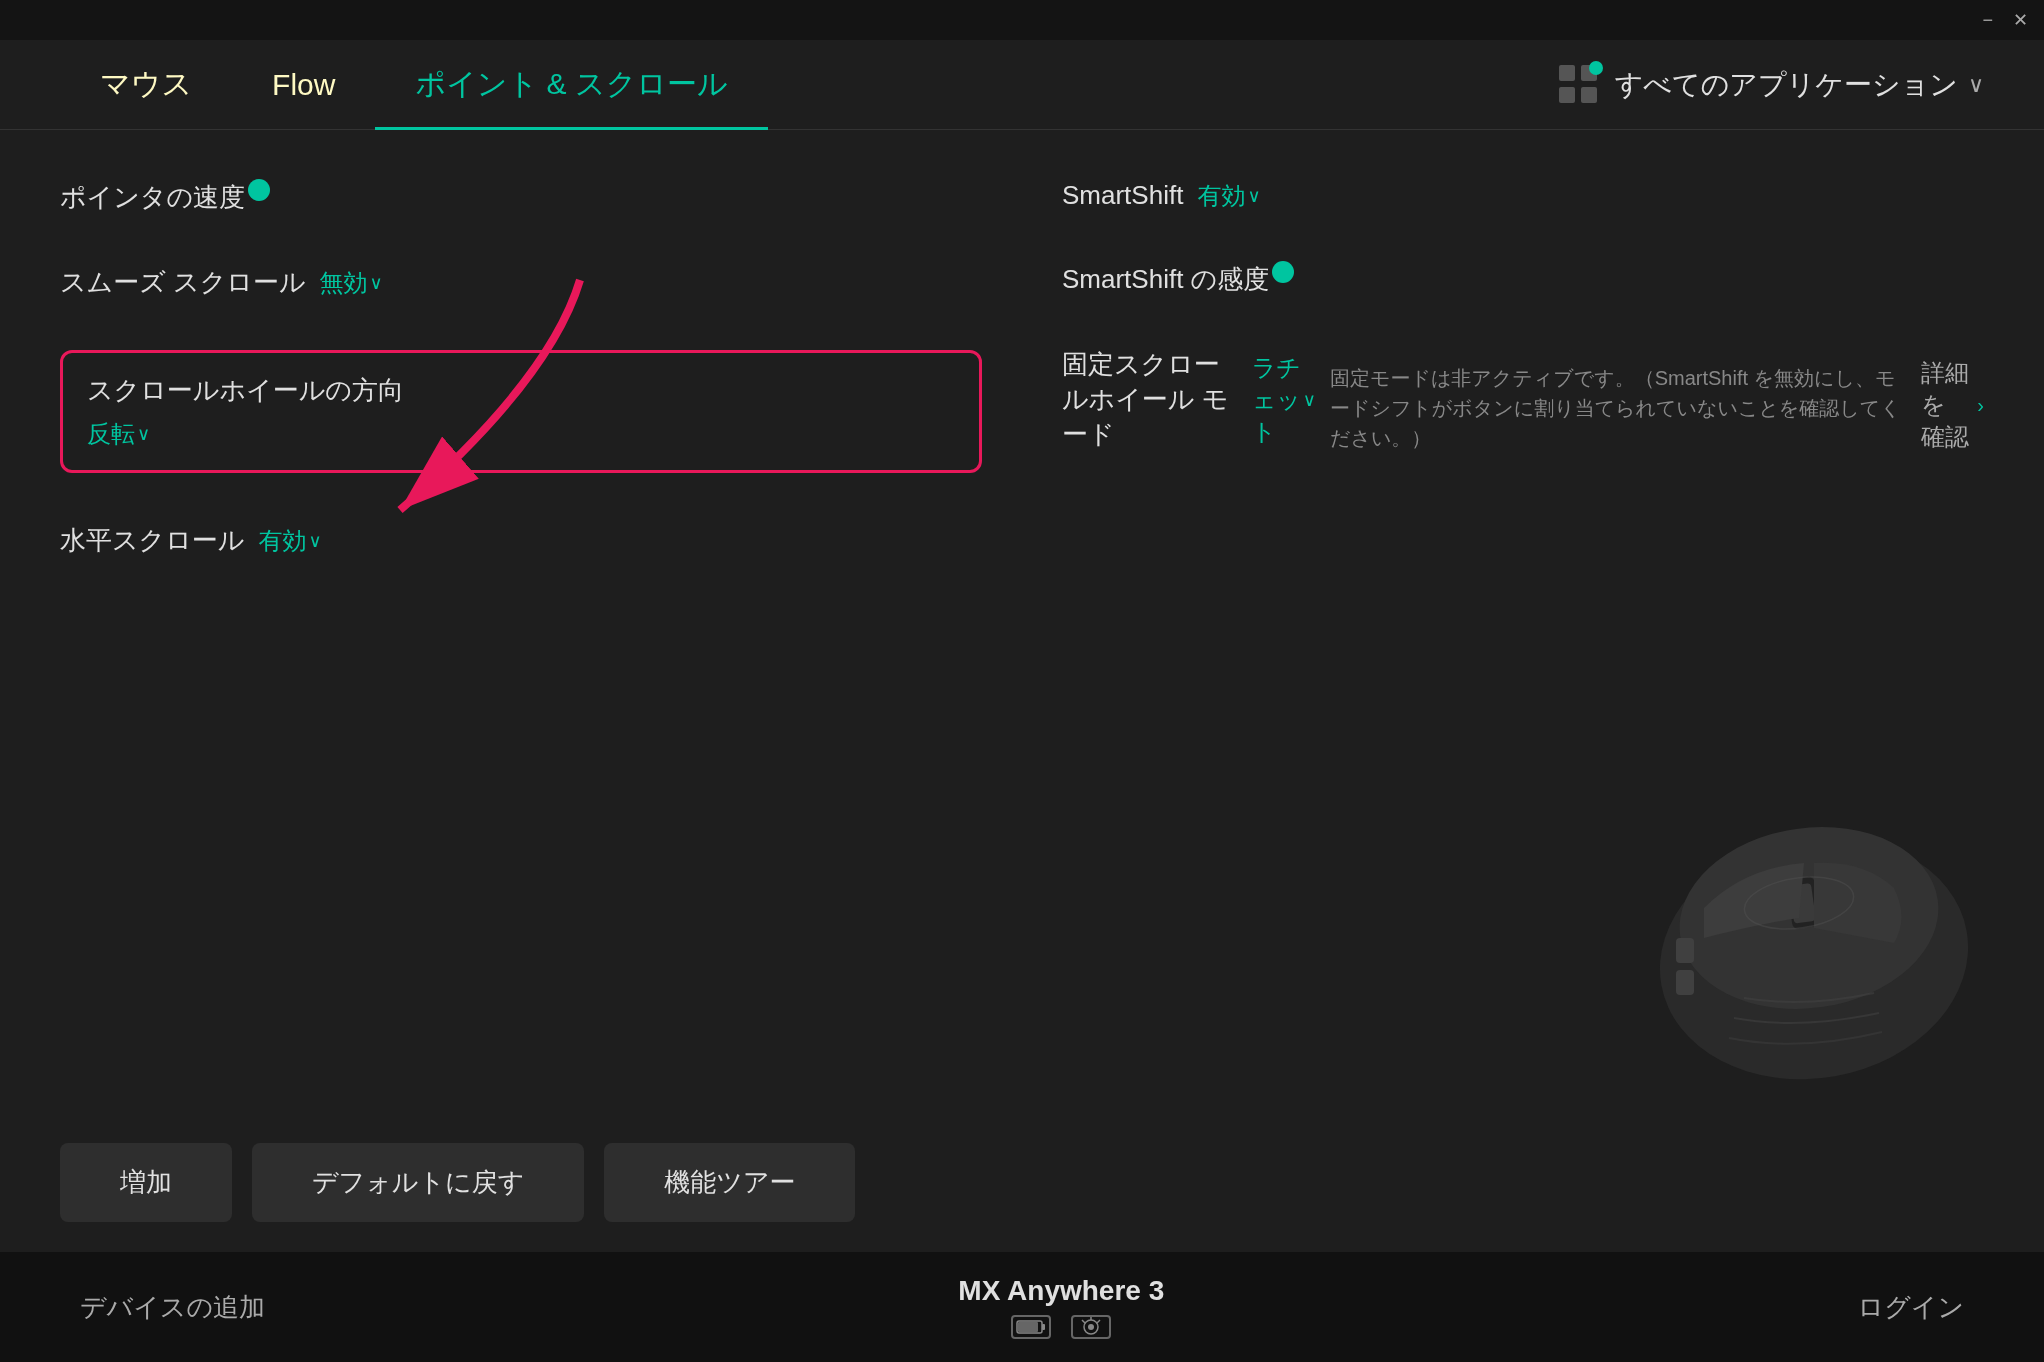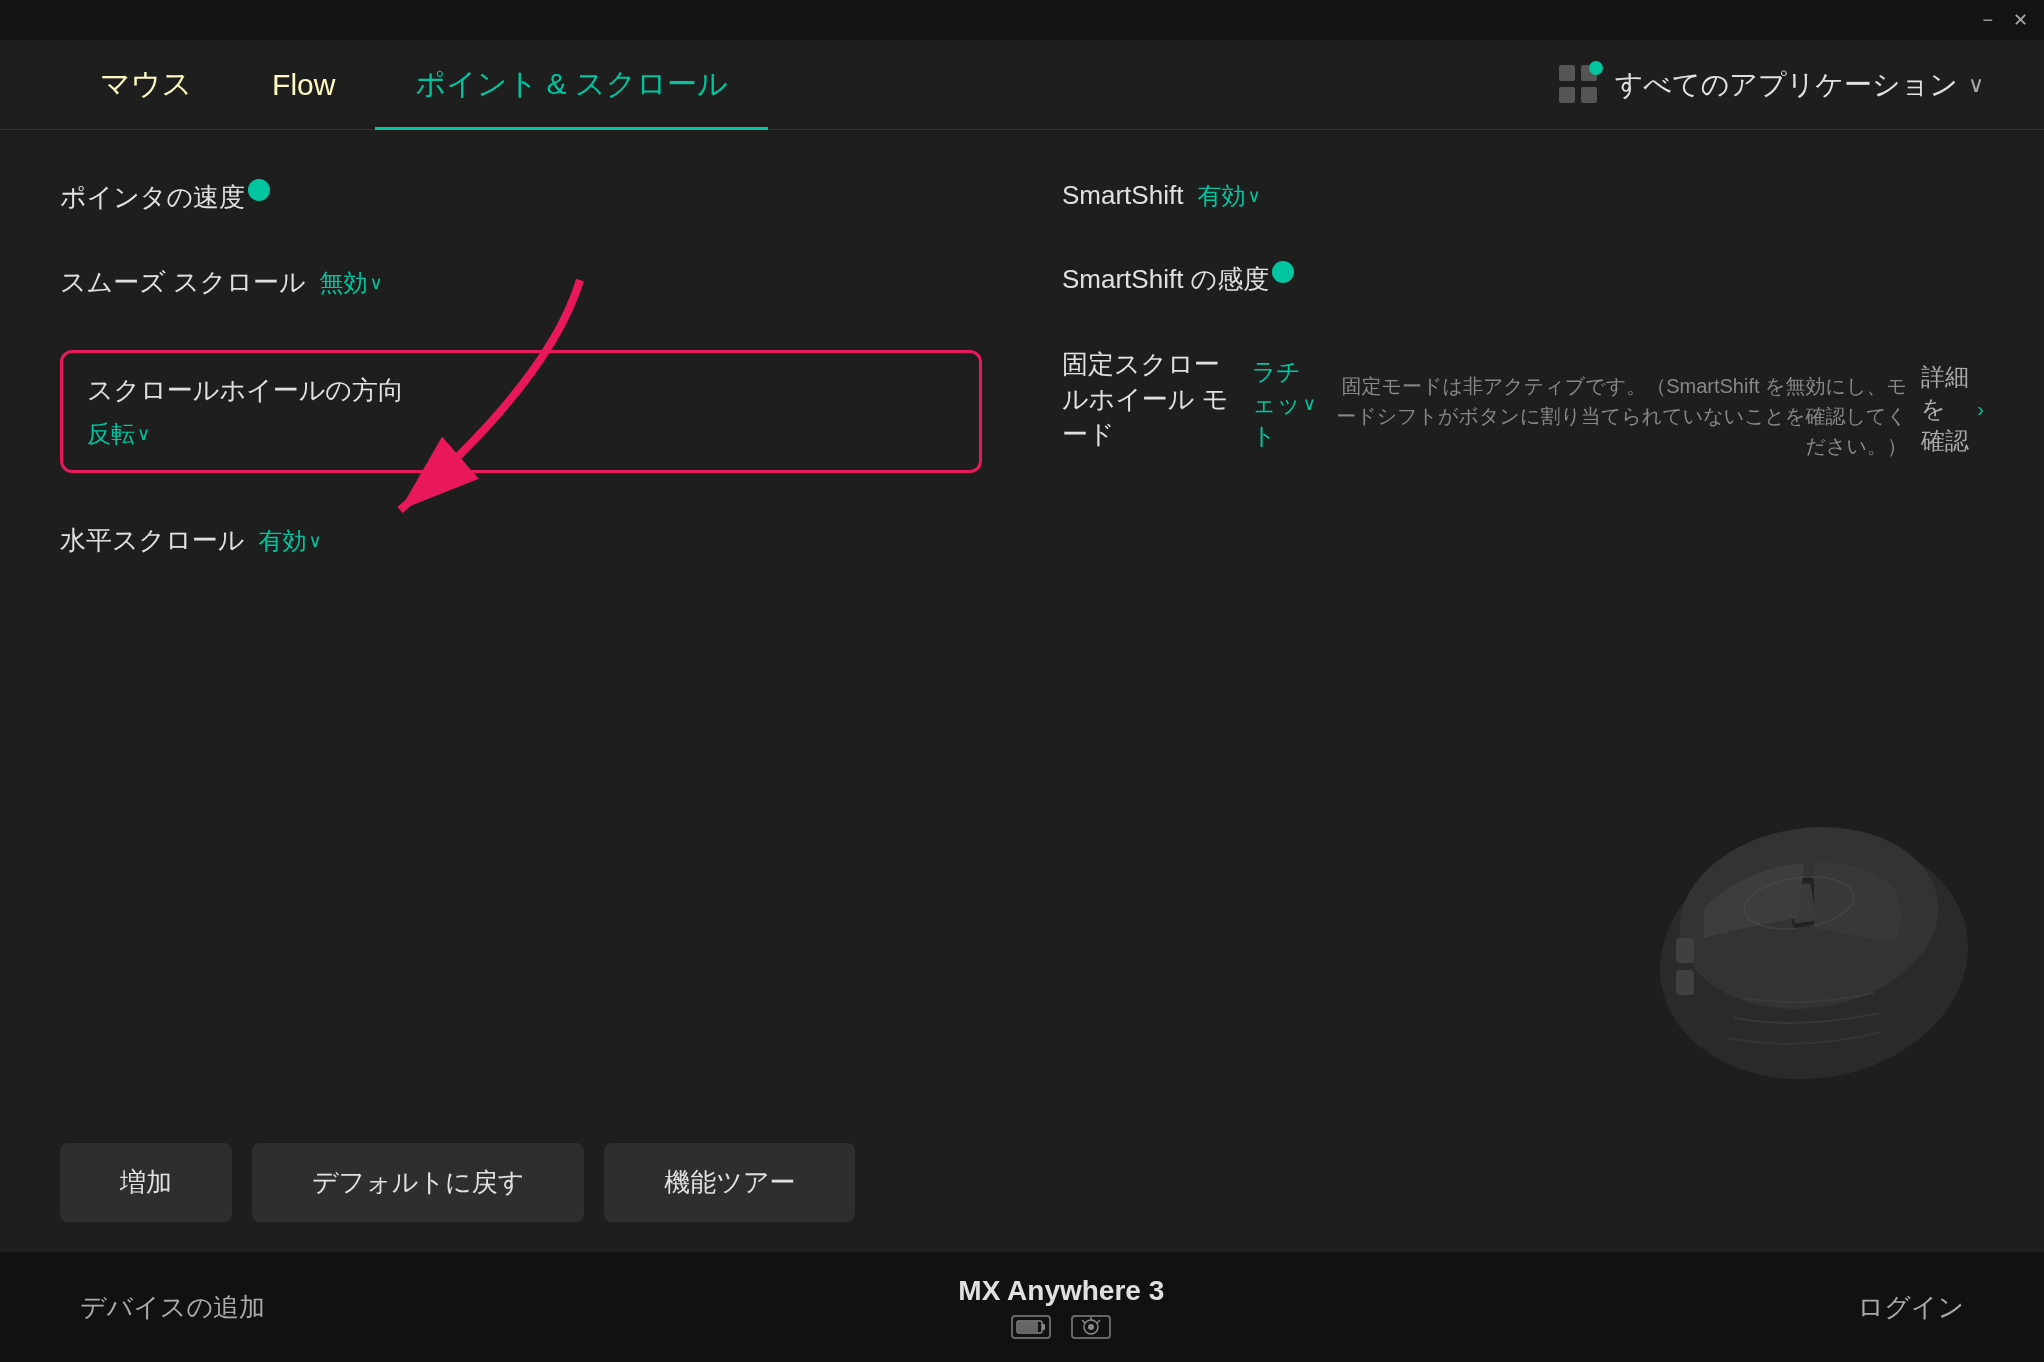--- a/index.html
+++ b/index.html
@@ -266,22 +266,21 @@
       font-size: 26px;
       color: #aaa;
       cursor: pointer;
     }
 
     
     .fixed-mode-note {
       font-size: 20px;
       color: #888;
       line-height: 1.5;
-      margin-top: 24px;
-      text-align: right;
+      margin-top: 16px;
     }
 
     
     .details-link {
       font-size: 24px;
       color: #aaa;
       cursor: pointer;
       display: flex;
       align-items: center;
       gap: 8px;

